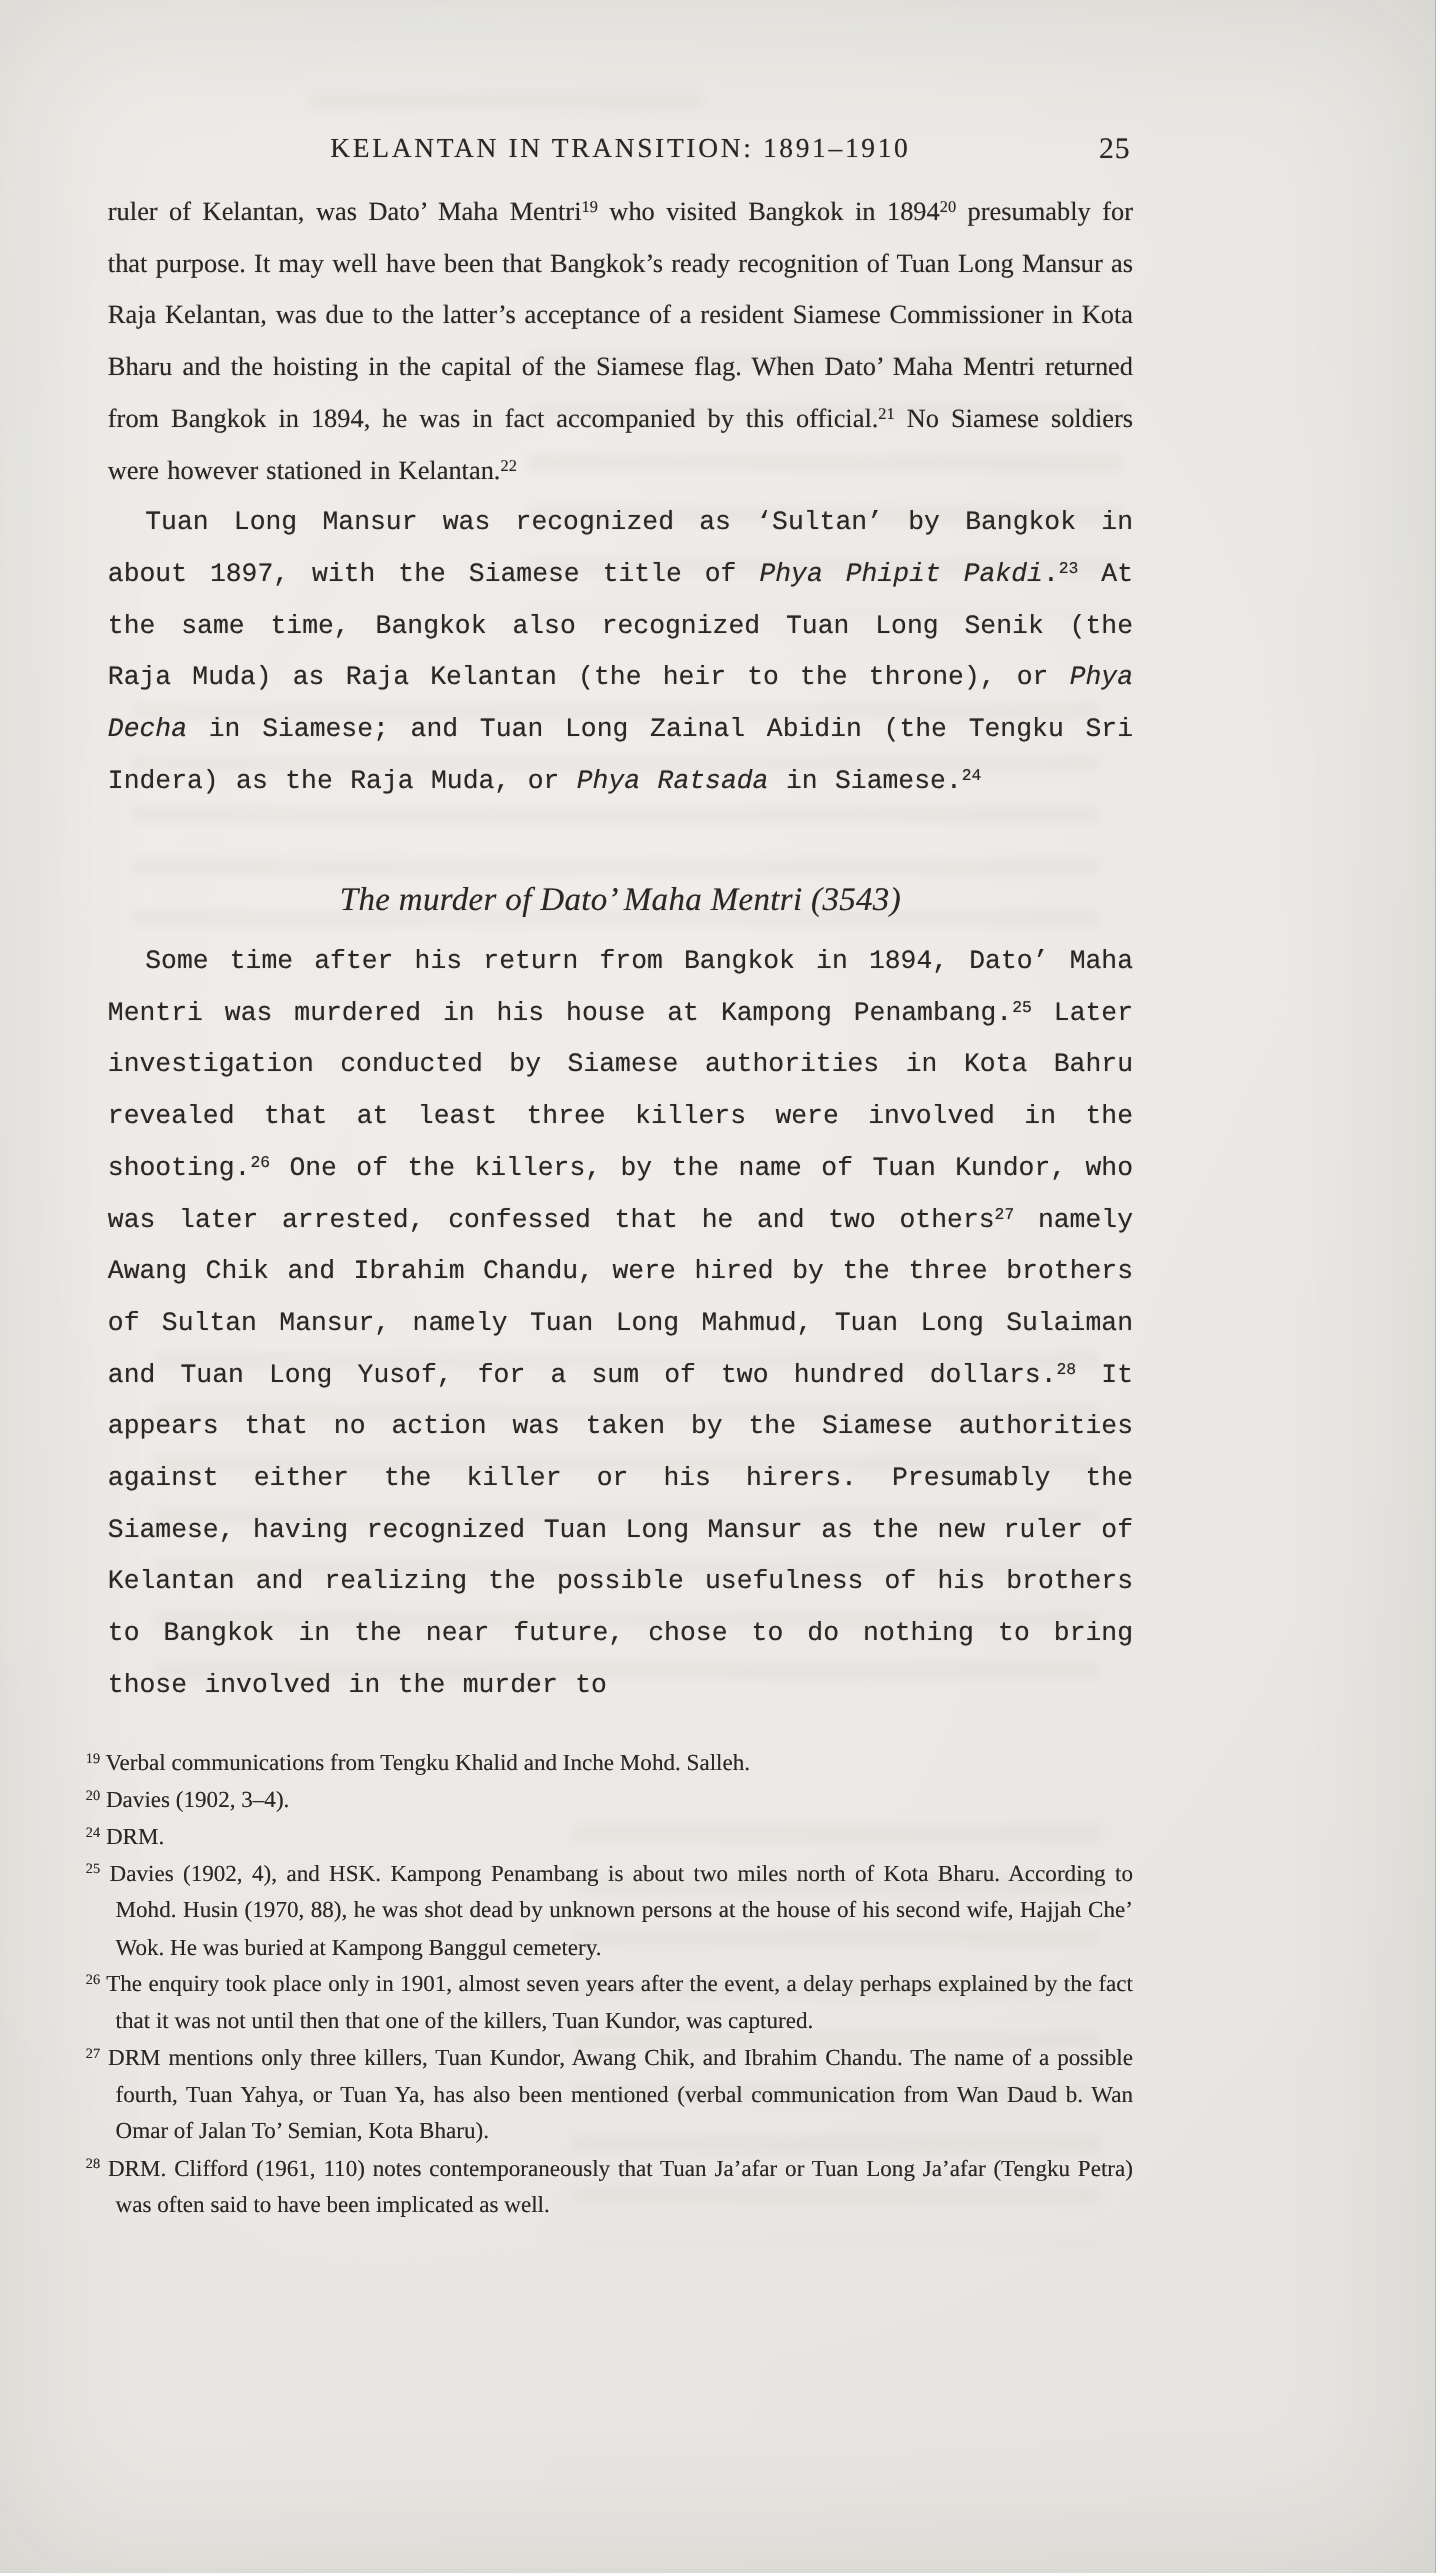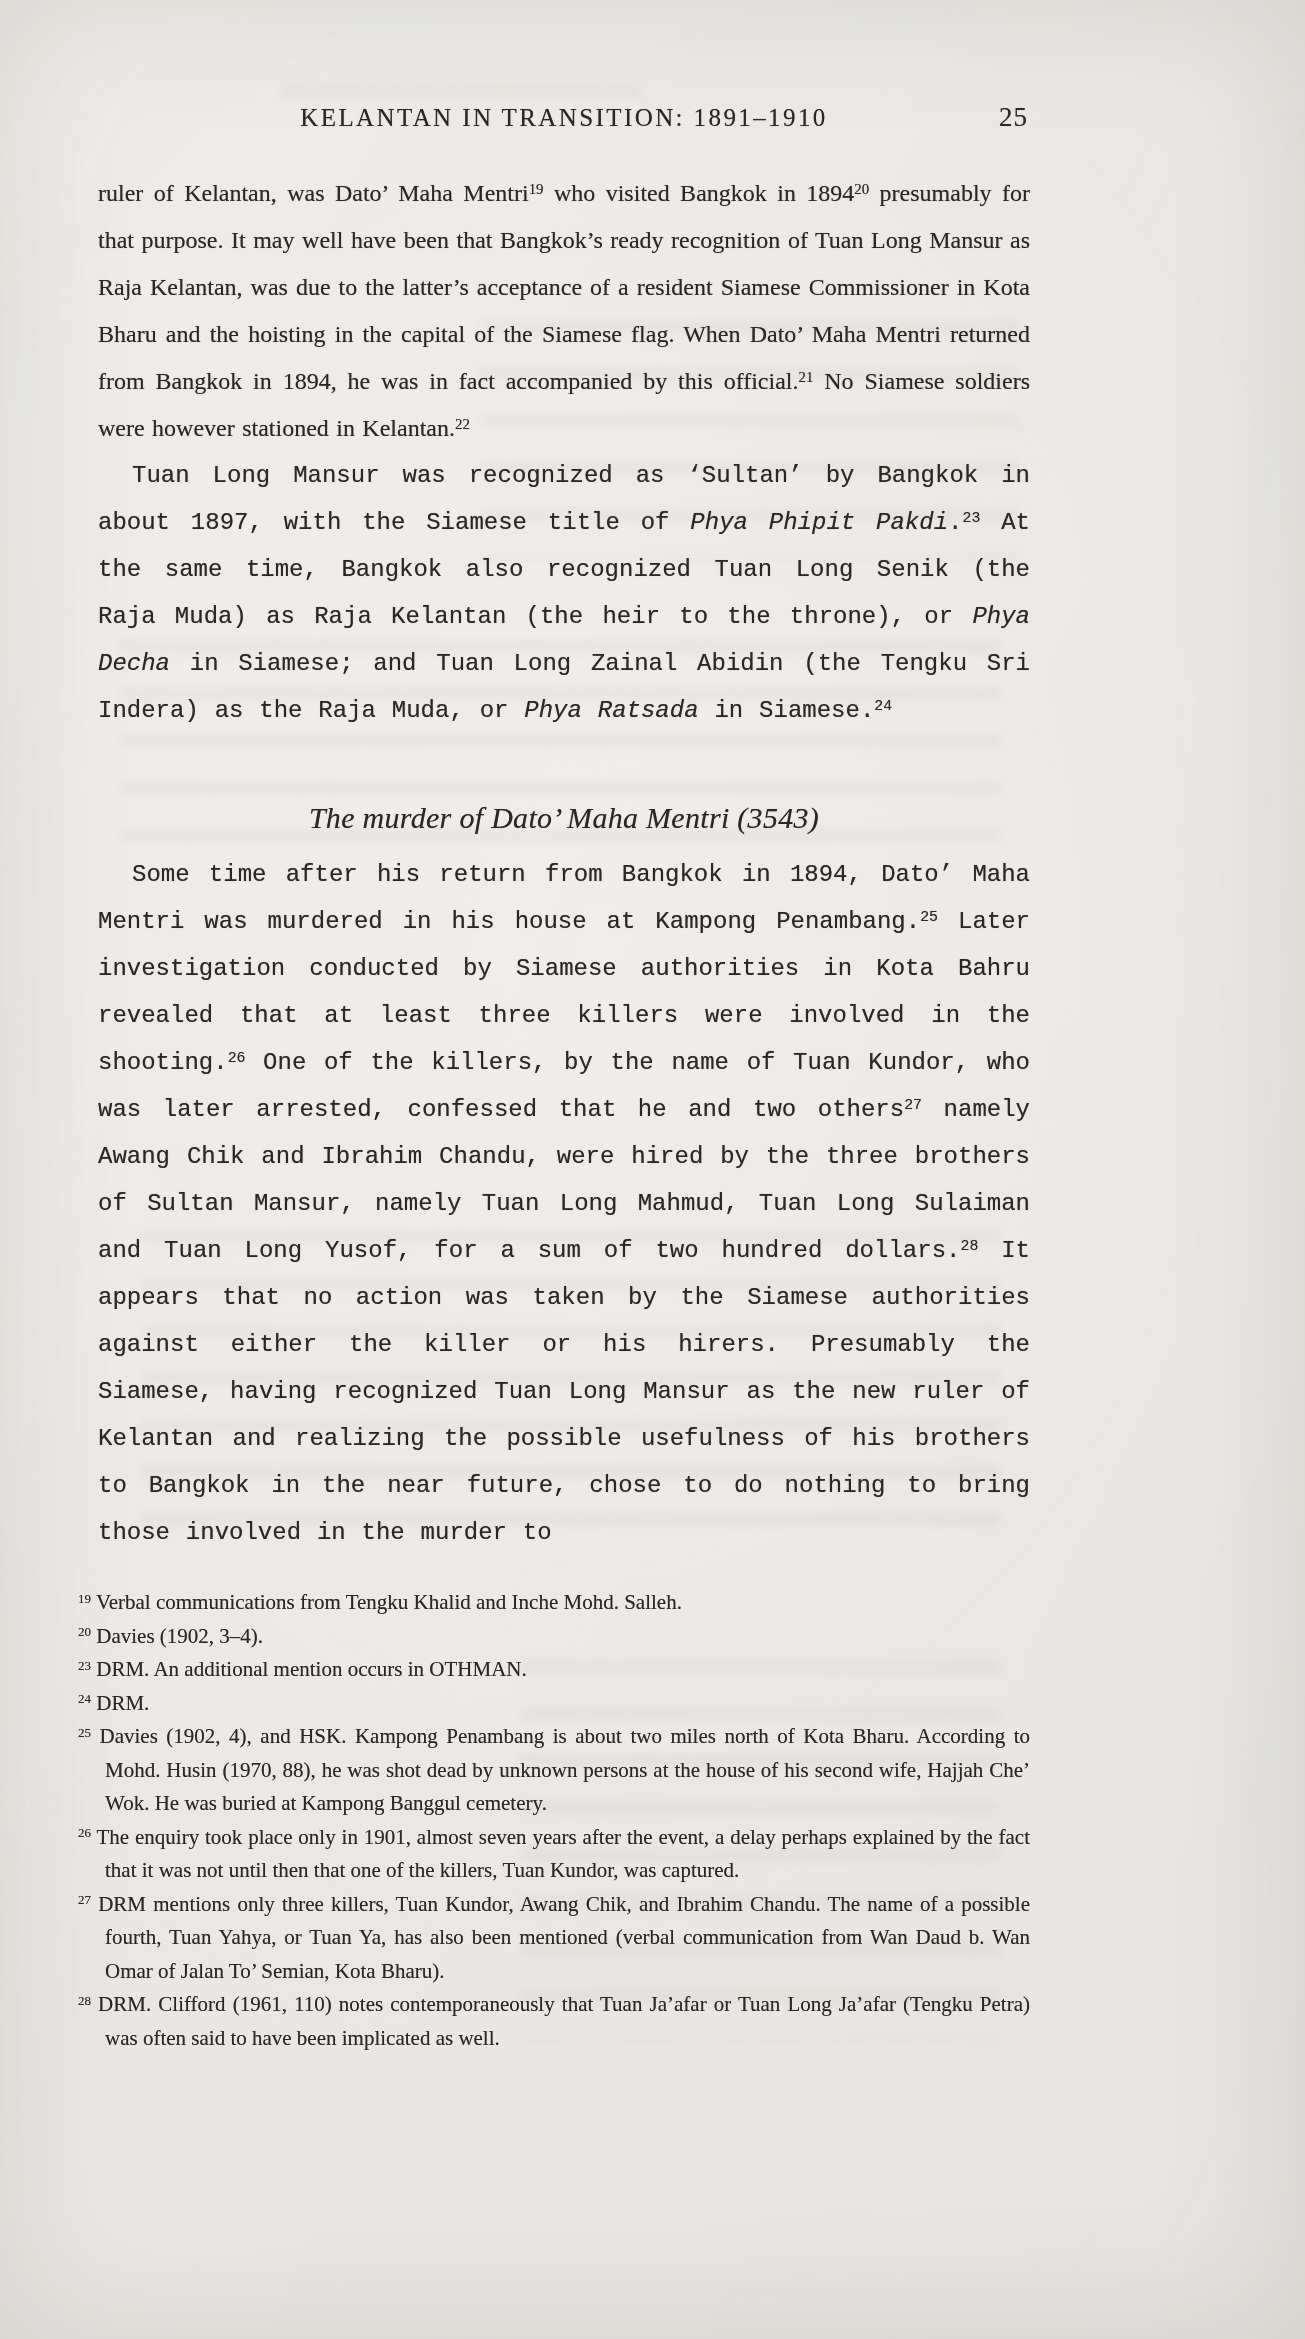--- a/index.html
+++ b/index.html
@@ -16,21 +16,21 @@
     font-family:"Liberation Serif","DejaVu Serif",serif;
     color:#2b2823;
   }
   .ghost{
     position:absolute;
     filter:blur(5px);
     opacity:0.05;
     background:repeating-linear-gradient(180deg, rgba(104,92,74,0.85) 0 14px, transparent 14px 47px);
     pointer-events:none;
   }
-  .header{position:absolute;top:104px;left:98px;width:932px;text-align:center;}
+  .header{position:absolute;top:122px;left:98px;width:932px;text-align:center;}
   .header-title{
     font-size:25px;letter-spacing:2.4px;
     text-shadow:0 0 0.7px rgba(43,40,35,0.5);
   }
   .page-number{
     position:absolute;right:2px;top:-2px;
     font-size:27px;letter-spacing:1px;
     text-shadow:0 0 0.7px rgba(43,40,35,0.5);
   }
   .content{position:absolute;top:170px;left:98px;width:932px;}
@@ -89,21 +89,20 @@
       </div>
     <h2 class="section-heading">The murder of Dato’ Maha Mentri (3543)</h2>
     <div>
         <p class="para indent"><span>Some time after his return from Bangkok in 1894, Dato’ Maha Mentri was murdered in his house at Kampong Penambang.</span><sup>25</sup><span> Later investigation conducted by Siamese authorities in Kota Bahru revealed that at least three killers were involved in the shooting.</span><sup>26</sup><span> One of the killers, by the name of Tuan Kundor, who was later arrested, confessed that he and two others</span><sup>27</sup><span> namely Awang Chik and Ibrahim Chandu, were hired by the three brothers of Sultan Mansur, namely Tuan Long Mahmud, Tuan Long Sulaiman and Tuan Long Yusof, for a sum of two hundred dollars.</span><sup>28</sup><span> It appears that no action was taken by the Siamese authorities against either the killer or his hirers. Presumably the Siamese, having recognized Tuan Long Mansur as the new ruler of Kelantan and realizing the possible usefulness of his brothers to Bangkok in the near future, chose to do nothing to bring those involved in the murder to</span></p>
       </div>
     <div class="footnotes">
         <div class="footnote"><span class="fn-main"><sup>19</sup><span> Verbal communications from Tengku Khalid and Inche Mohd. Salleh.</span></span></div>
         <div class="footnote fn-pair">
           <span class="fn-main"><sup>20</sup><span> Davies (1902, 3–4).</span></span>
         </div>
-        <div class="footnote"><span class="fn-main"><sup>23</sup><span> DRM. An additional mention occurs in OTHMAN.</span></span></div>
         <div class="footnote"><span class="fn-main"><sup>24</sup><span> DRM.</span></span></div>
         <div class="footnote"><span class="fn-main"><sup>25</sup><span> Davies (1902, 4), and HSK. Kampong Penambang is about two miles north of Kota Bharu. According to Mohd. Husin (1970, 88), he was shot dead by unknown persons at the house of his second wife, Hajjah Che’ Wok. He was buried at Kampong Banggul cemetery.</span></span></div>
         <div class="footnote"><span class="fn-main"><sup>26</sup><span> The enquiry took place only in 1901, almost seven years after the event, a delay perhaps explained by the fact that it was not until then that one of the killers, Tuan Kundor, was captured.</span></span></div>
         <div class="footnote"><span class="fn-main"><sup>27</sup><span> DRM mentions only three killers, Tuan Kundor, Awang Chik, and Ibrahim Chandu. The name of a possible fourth, Tuan Yahya, or Tuan Ya, has also been mentioned (verbal communication from Wan Daud b. Wan Omar of Jalan To’ Semian, Kota Bharu).</span></span></div>
         <div class="footnote"><span class="fn-main"><sup>28</sup><span> DRM. Clifford (1961, 110) notes contemporaneously that Tuan Ja’afar or Tuan Long Ja’afar (Tengku Petra) was often said to have been implicated as well.</span></span></div>
       </div>
   </div>
 
 </div>
 

